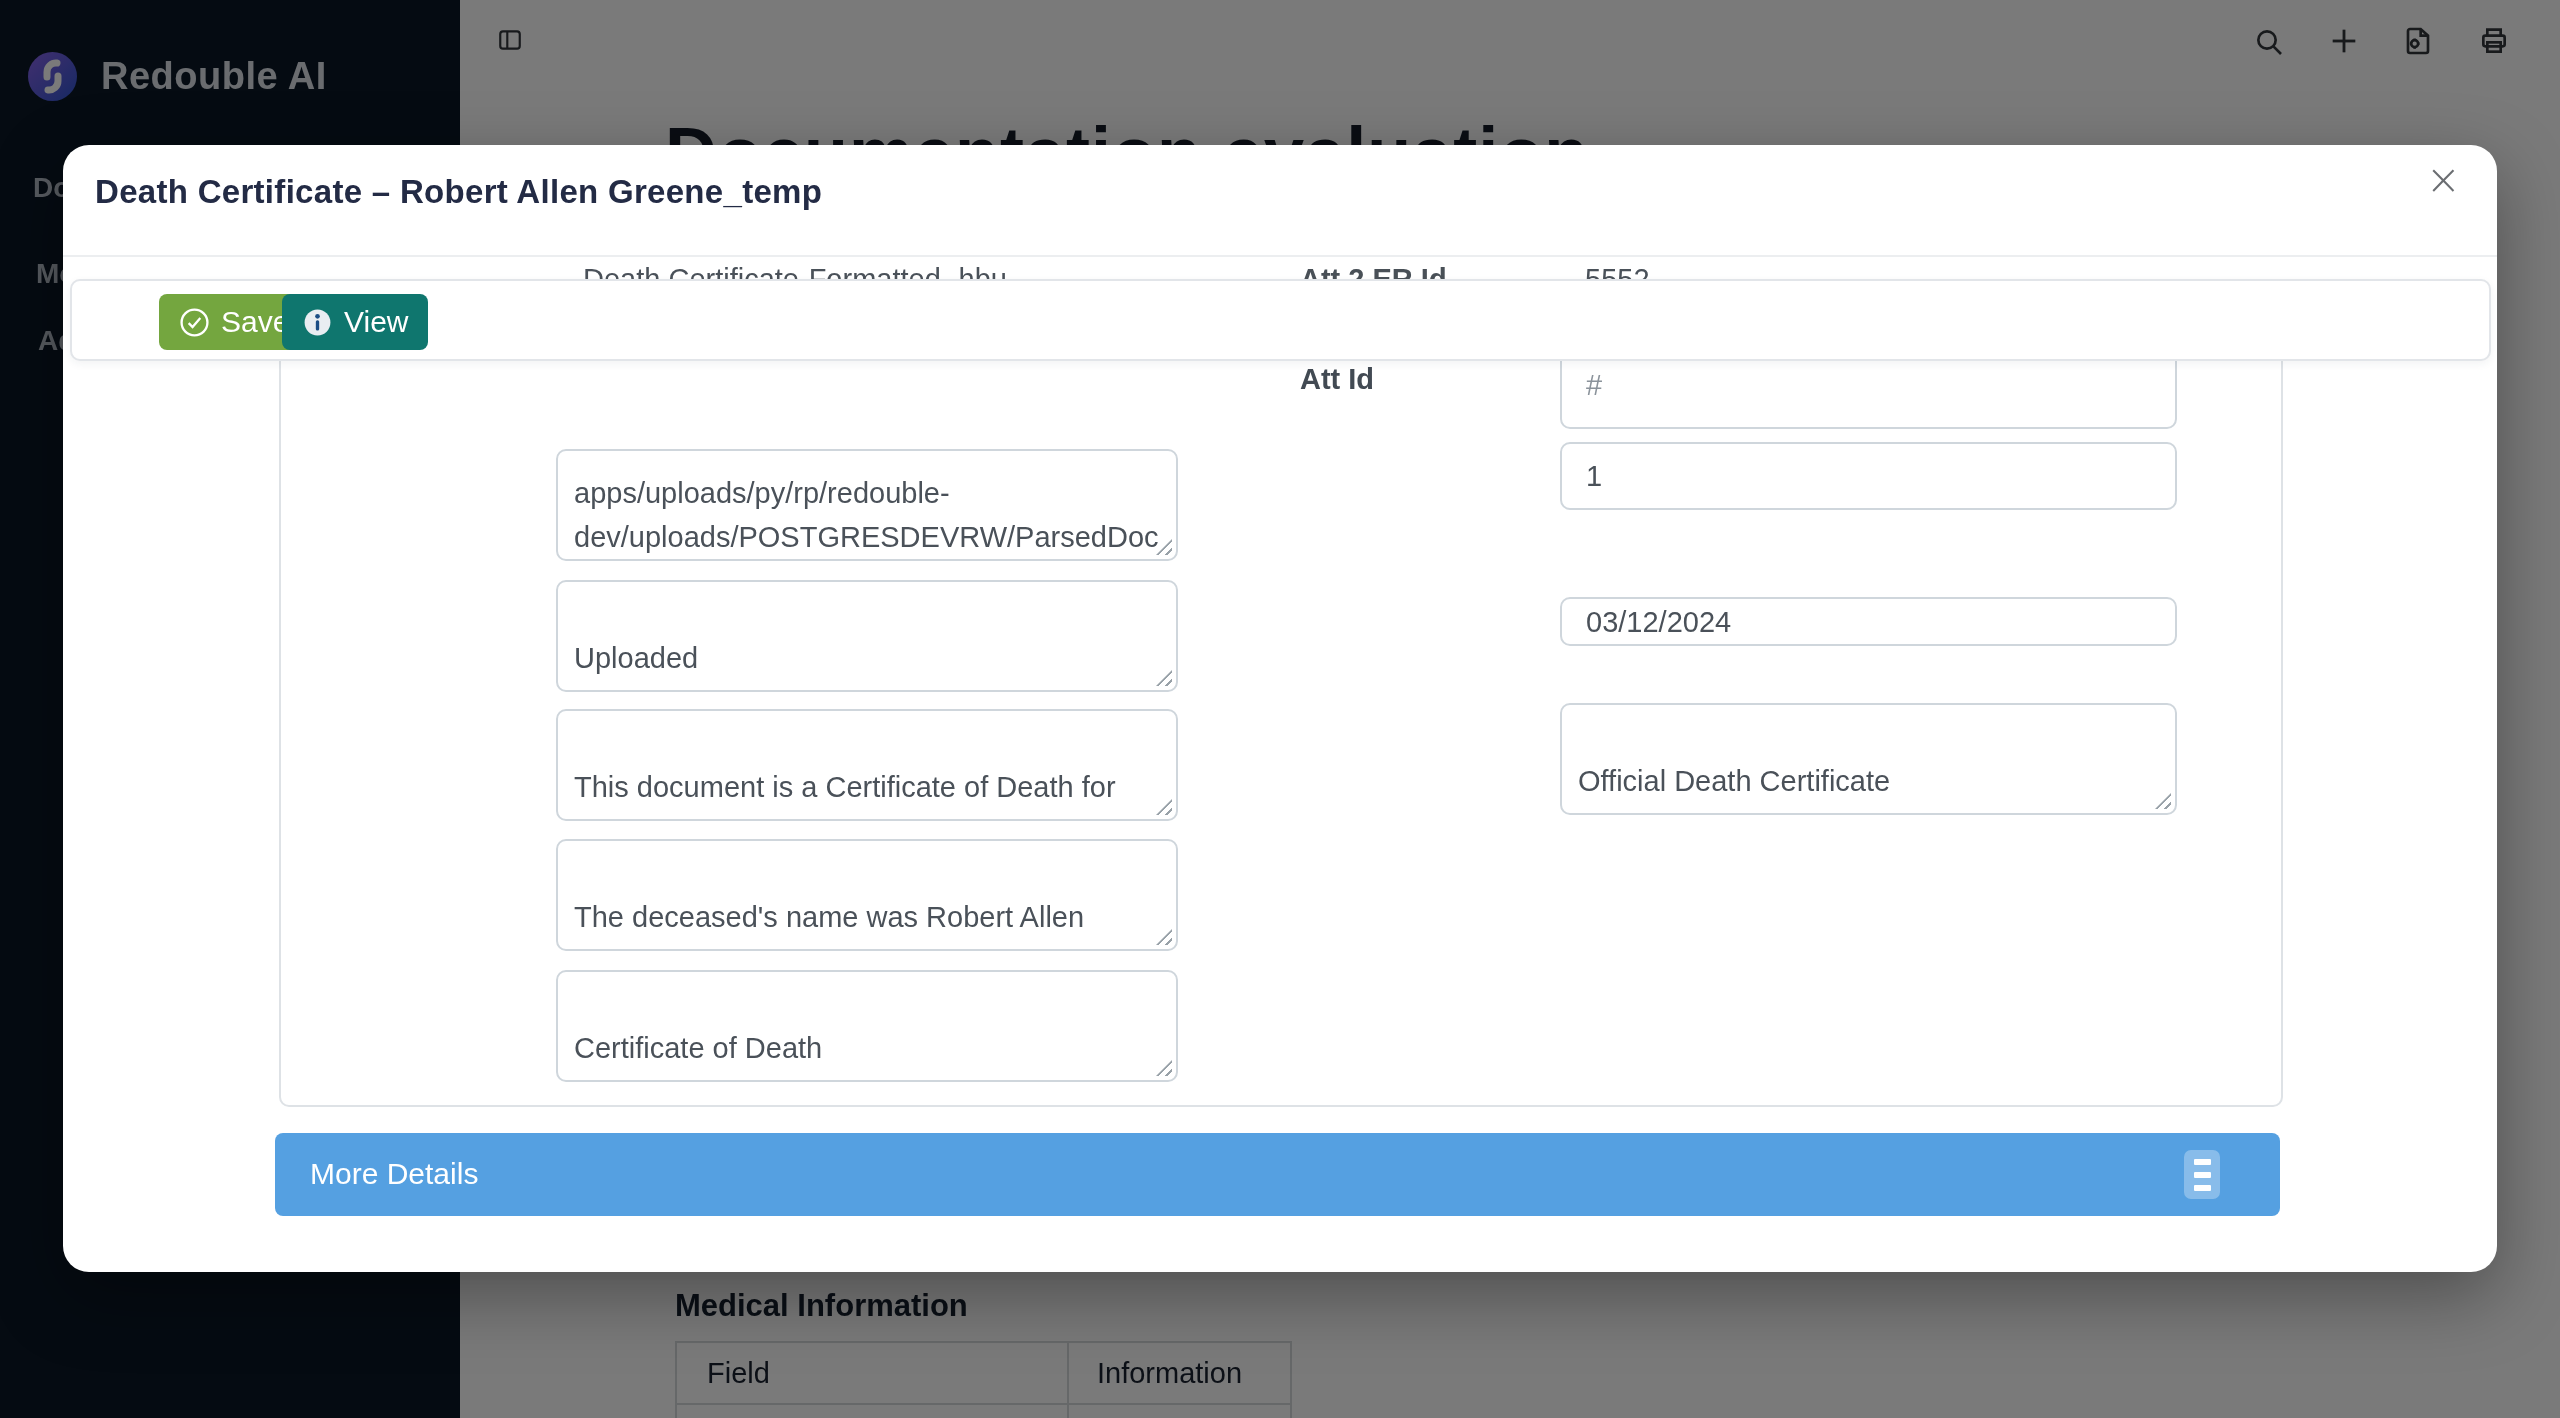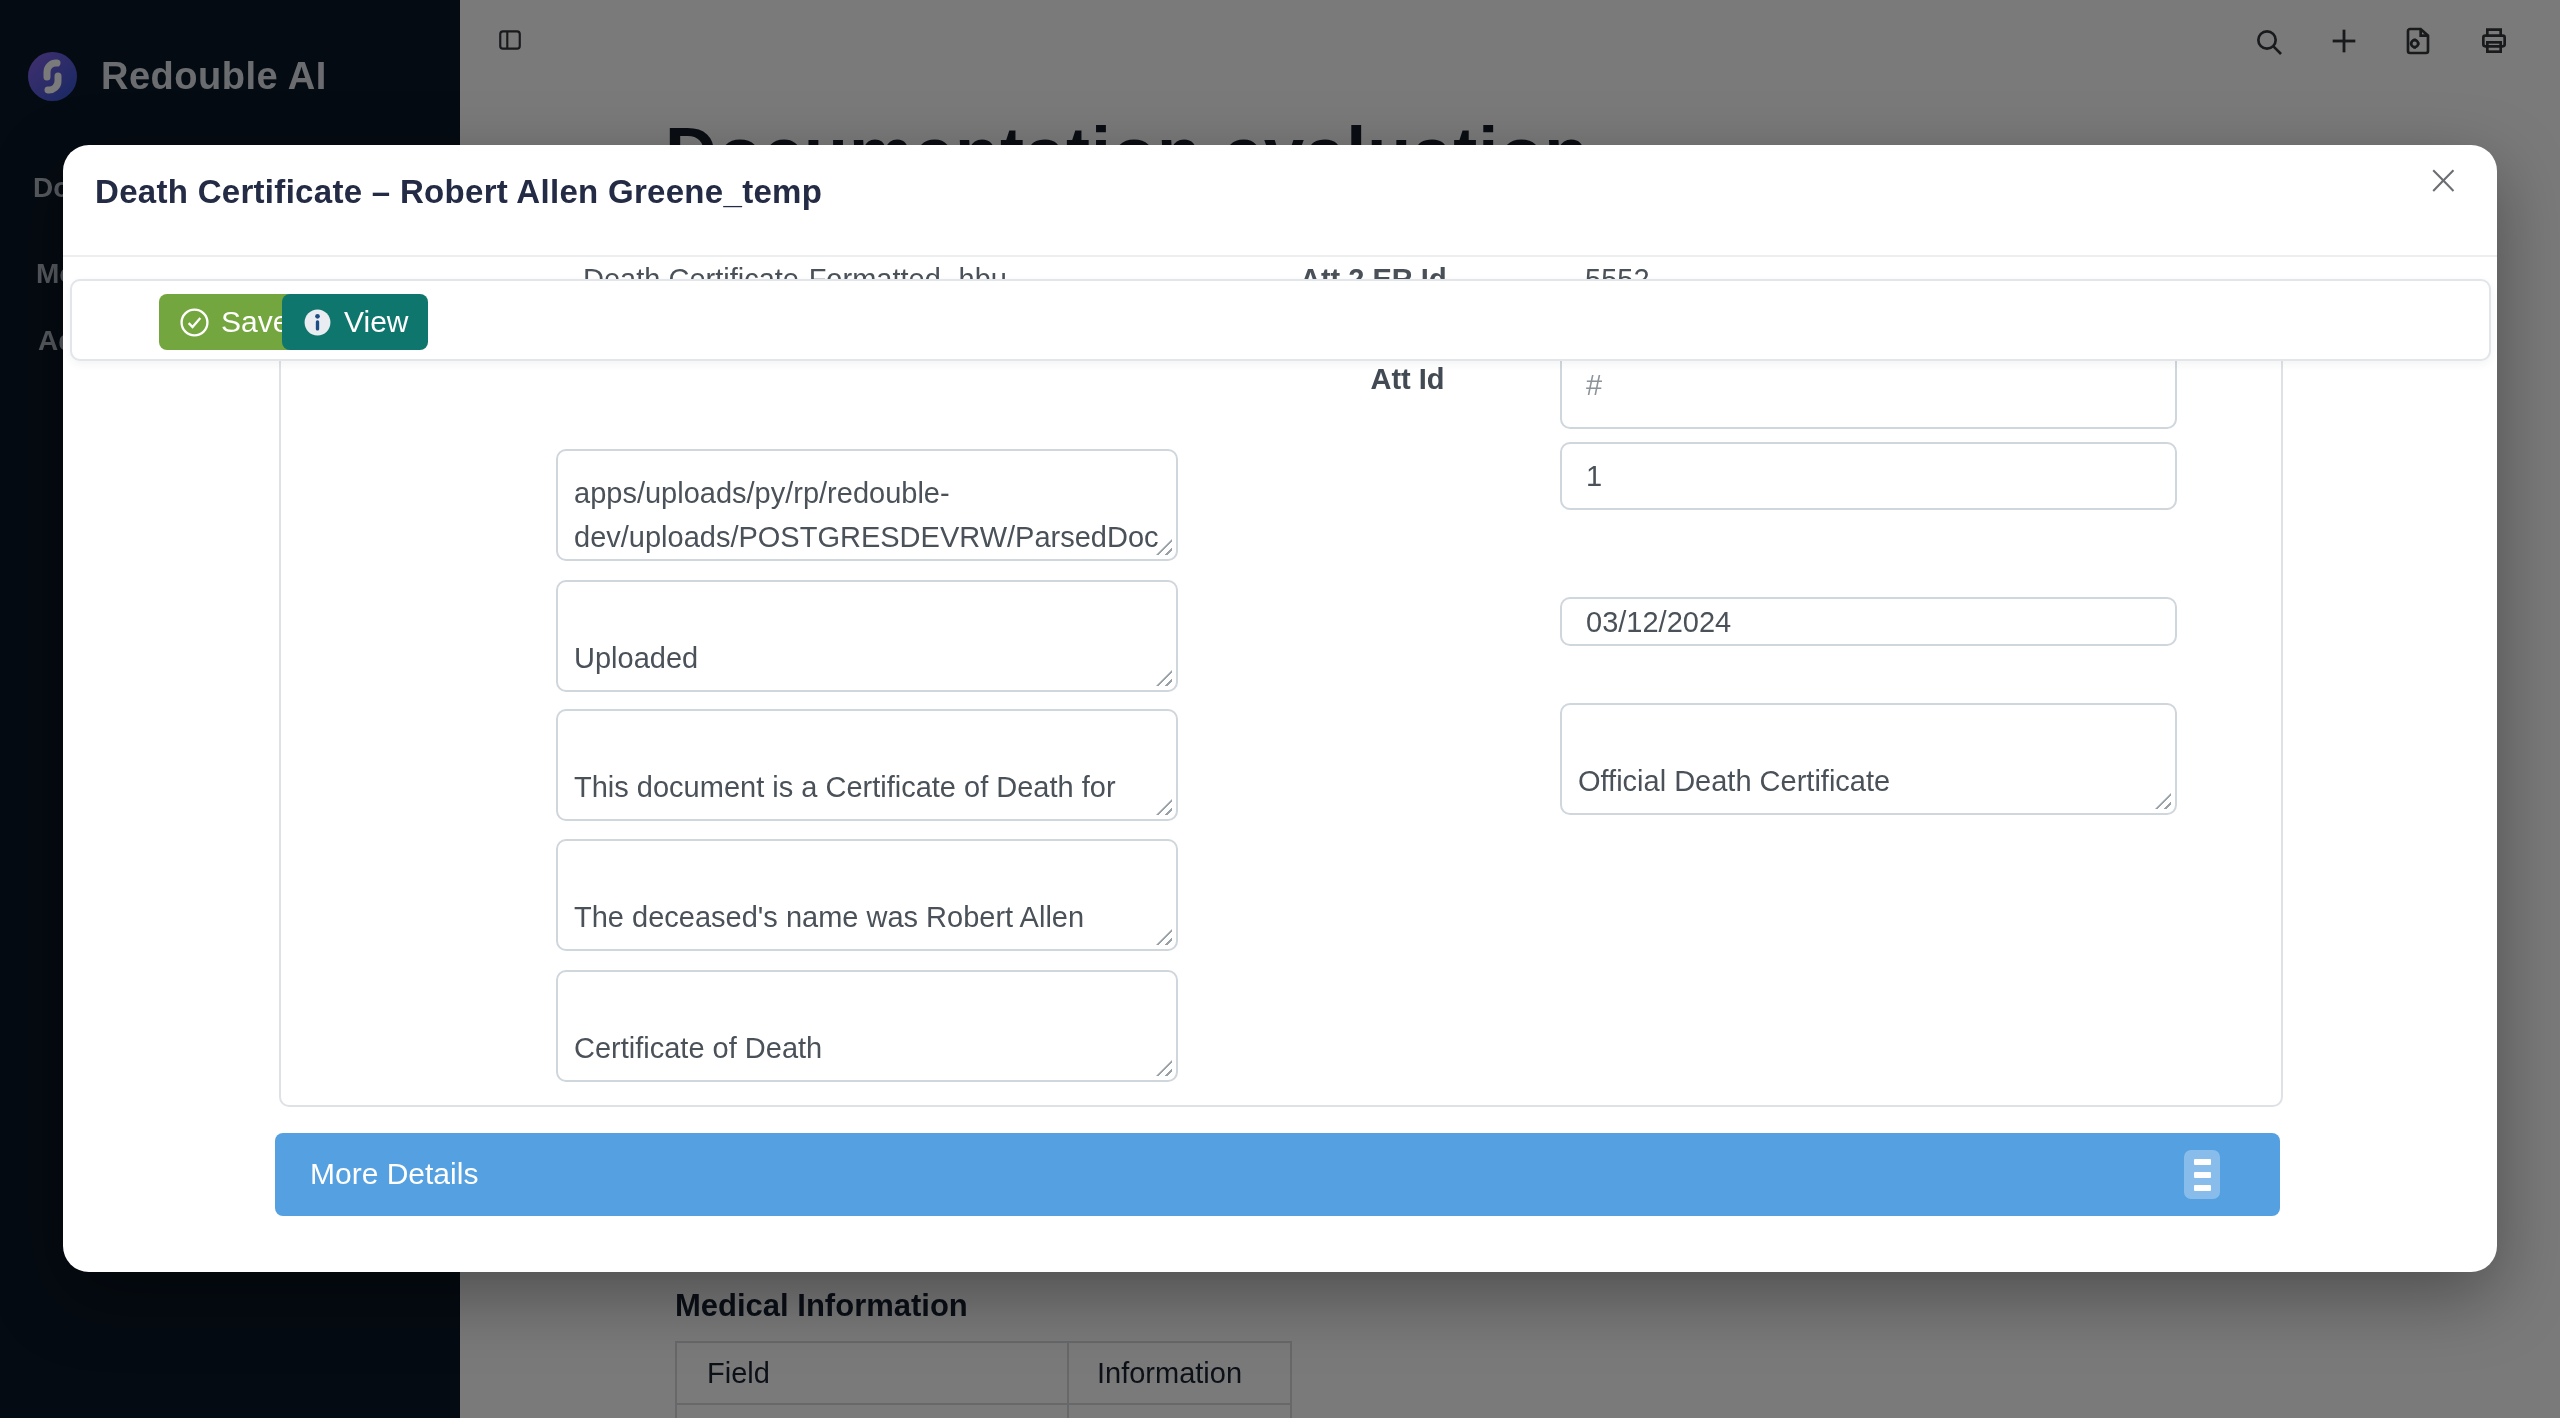--- a/index.html
+++ b/index.html
@@ -47,21 +47,21 @@
     border:2px solid #e2e5e9; border-radius:10px; box-shadow:0 3px 8px rgba(40,50,60,.06); z-index:4; }
   .btn { position:absolute; top:13px; height:56px; display:flex; align-items:center; gap:11px;
     padding:0 20px; border-radius:8px; color:#fff; font-size:30px; cursor:pointer; border:none; }
   .btn-save { left:87px; background:#74a63f; }
   .btn-view { left:210px; background:#0f766e; }
 
   
   .card { position:absolute; left:216px; top:150px; width:2004px; height:812px;
     border:2px solid #dee2e6; border-radius:10px; background:#fff; z-index:2; }
 
-  .flabel { position:absolute; font-size:29px; font-weight:700; color:#424a53; width:215px; line-height:44px;text-align:center; }
+  .flabel { position:absolute; font-size:29px; font-weight:700; color:#424a53; width:215px; line-height:44px; }
   .req { color:#e3342f; }
   .ibox { position:absolute; border:2px solid #cfd6dc; border-radius:10px; background:#fff;
     font-size:29px; color:#4a5159; overflow:hidden; line-height:44px; }
   .ibox.single { display:flex; align-items:center; padding:0 24px; }
   .ibox.multi { padding:10px 16px; white-space:pre-line; }
   .ph { color:#8b939b; }
   .clip-up { margin-top:-34px; white-space:pre-line; }
   .rz::after { content:""; position:absolute; right:4px; bottom:4px; width:16px; height:16px;
     clip-path:polygon(100% 0,100% 100%,0 100%);
     background:repeating-linear-gradient(135deg,#ffffff 0 4px,#98a1a8 4px 6.5px); }

